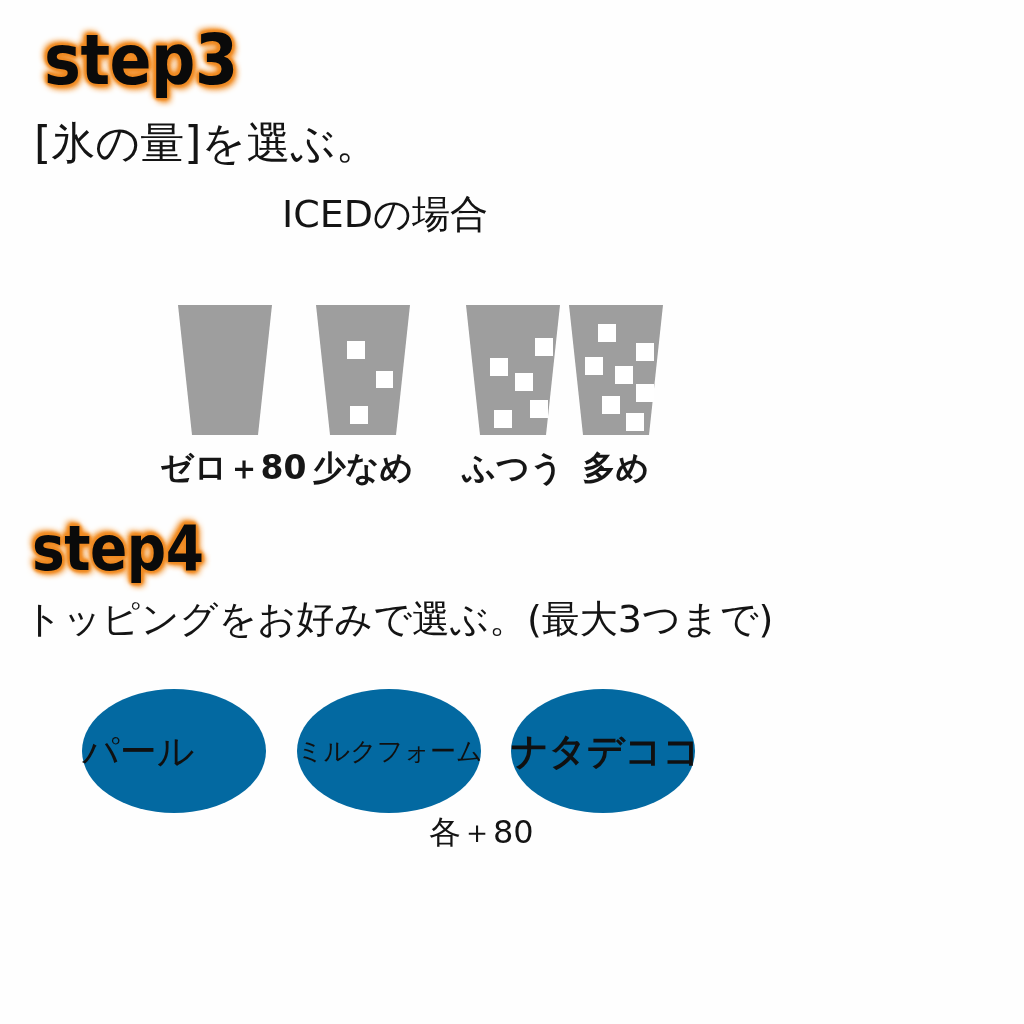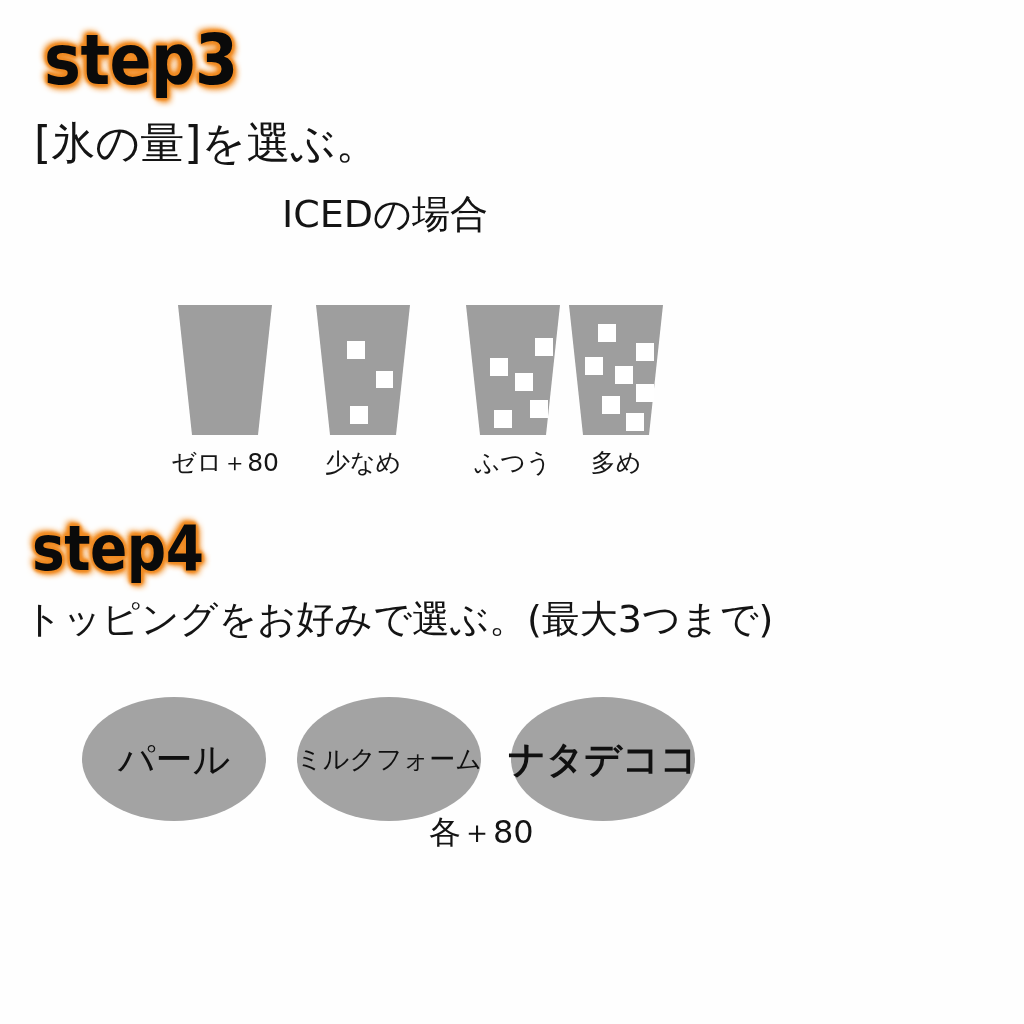--- a/index.html
+++ b/index.html
@@ -103,43 +103,43 @@
   }
   .cup-svg-wrap {
     width: 130px;
     height: 140px;
     display: block;
   }
   .cup-caption {
     display: block;
     margin-top: 6px;
     font-family: "DejaVu Sans", "Liberation Sans", sans-serif;
-    font-size: 25px;
+    font-size: 33px;
     color: #161616;
     white-space: nowrap;
+    font-weight: bold;
   }
 
   
   #toppings-row {
     position: absolute;
     left: 0;
     top: 681px;
     width: 1024px;
     height: 128px;
   }
   .topping-chip {
     position: absolute;
-    top: 16px;
+    top: 8px;
     width: 184px;
     height: 124px;
     border-radius: 50%;
-    background: #a3a3a3;
+    background: #0369a1;
     display: flex;
     align-items: center;
-    justify-content: center;
   }
   .topping-label {
     font-family: "DejaVu Sans", "Liberation Sans", sans-serif;
     color: #101010;
     white-space: nowrap;
     line-height: 1;
   }
   .topping-label.size-lg { font-size: 37px; }
   .topping-label.size-sm { font-size: 26px; }
 </style>

